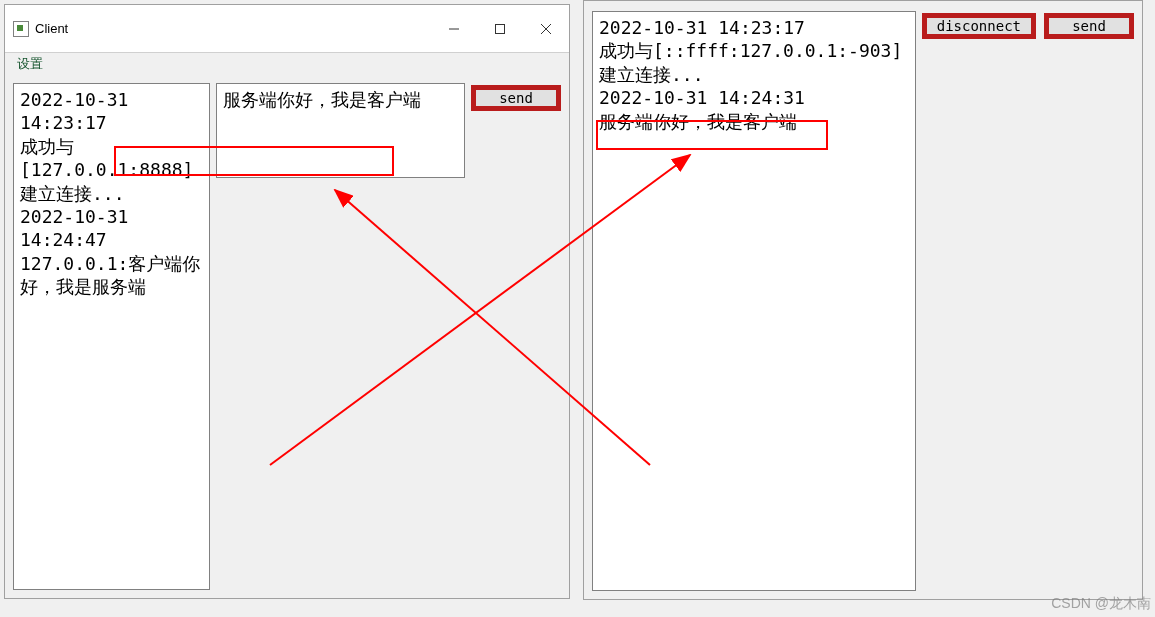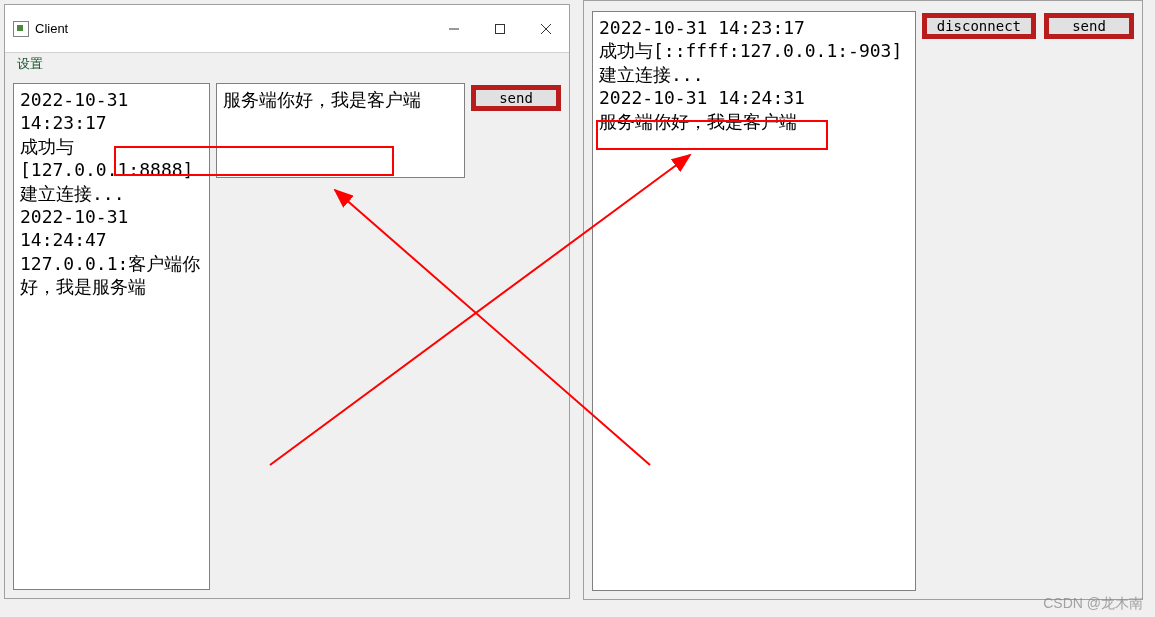--- a/index.html
+++ b/index.html
@@ -118,21 +118,21 @@
       padding: 0 10px;
     }
     .highlight-box {
       border: 2px solid #ff0000;
       position: absolute;
       pointer-events: none;
     }
     .watermark {
       position: absolute;
       bottom: 4px;
-      right: 12px;
+      right: 4px;
       color: rgba(120,120,120,0.65);
       font-size: 14px;
       font-family: "Microsoft YaHei", sans-serif;
     }
     svg.annotation {
       position: absolute;
       top: 0; left: 0;
       width: 1155px; height: 617px;
       pointer-events: none;
     }

